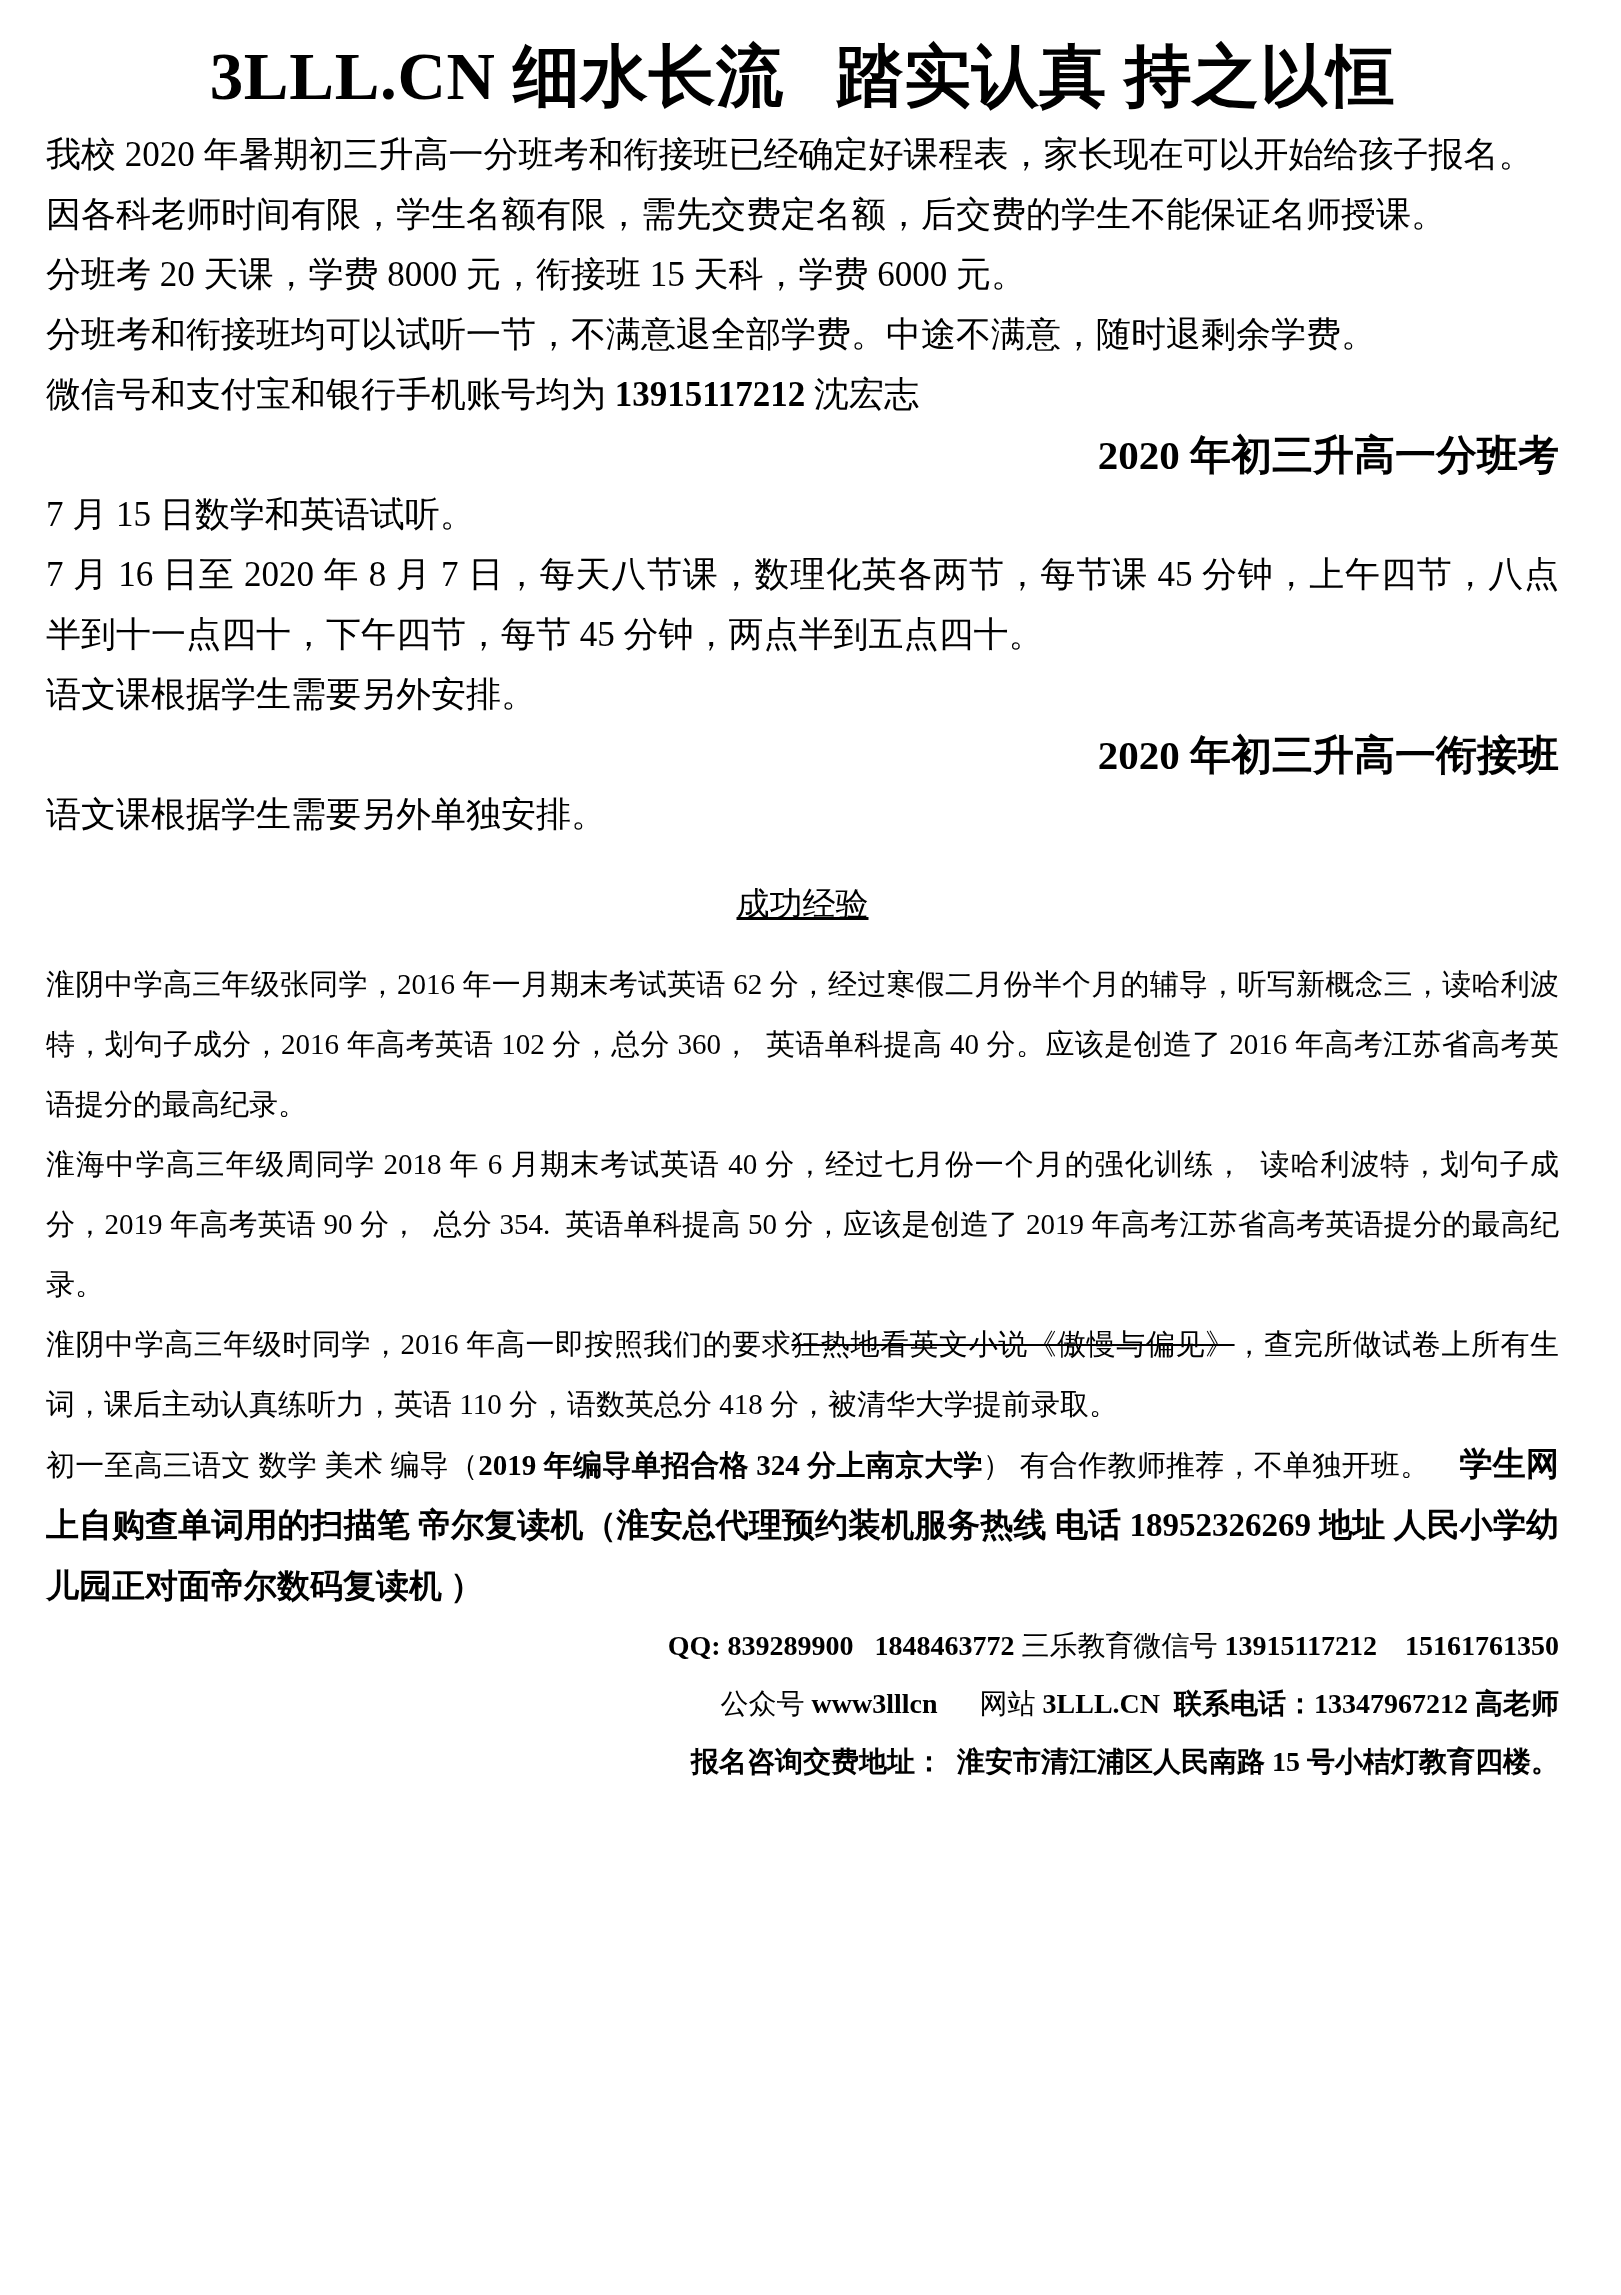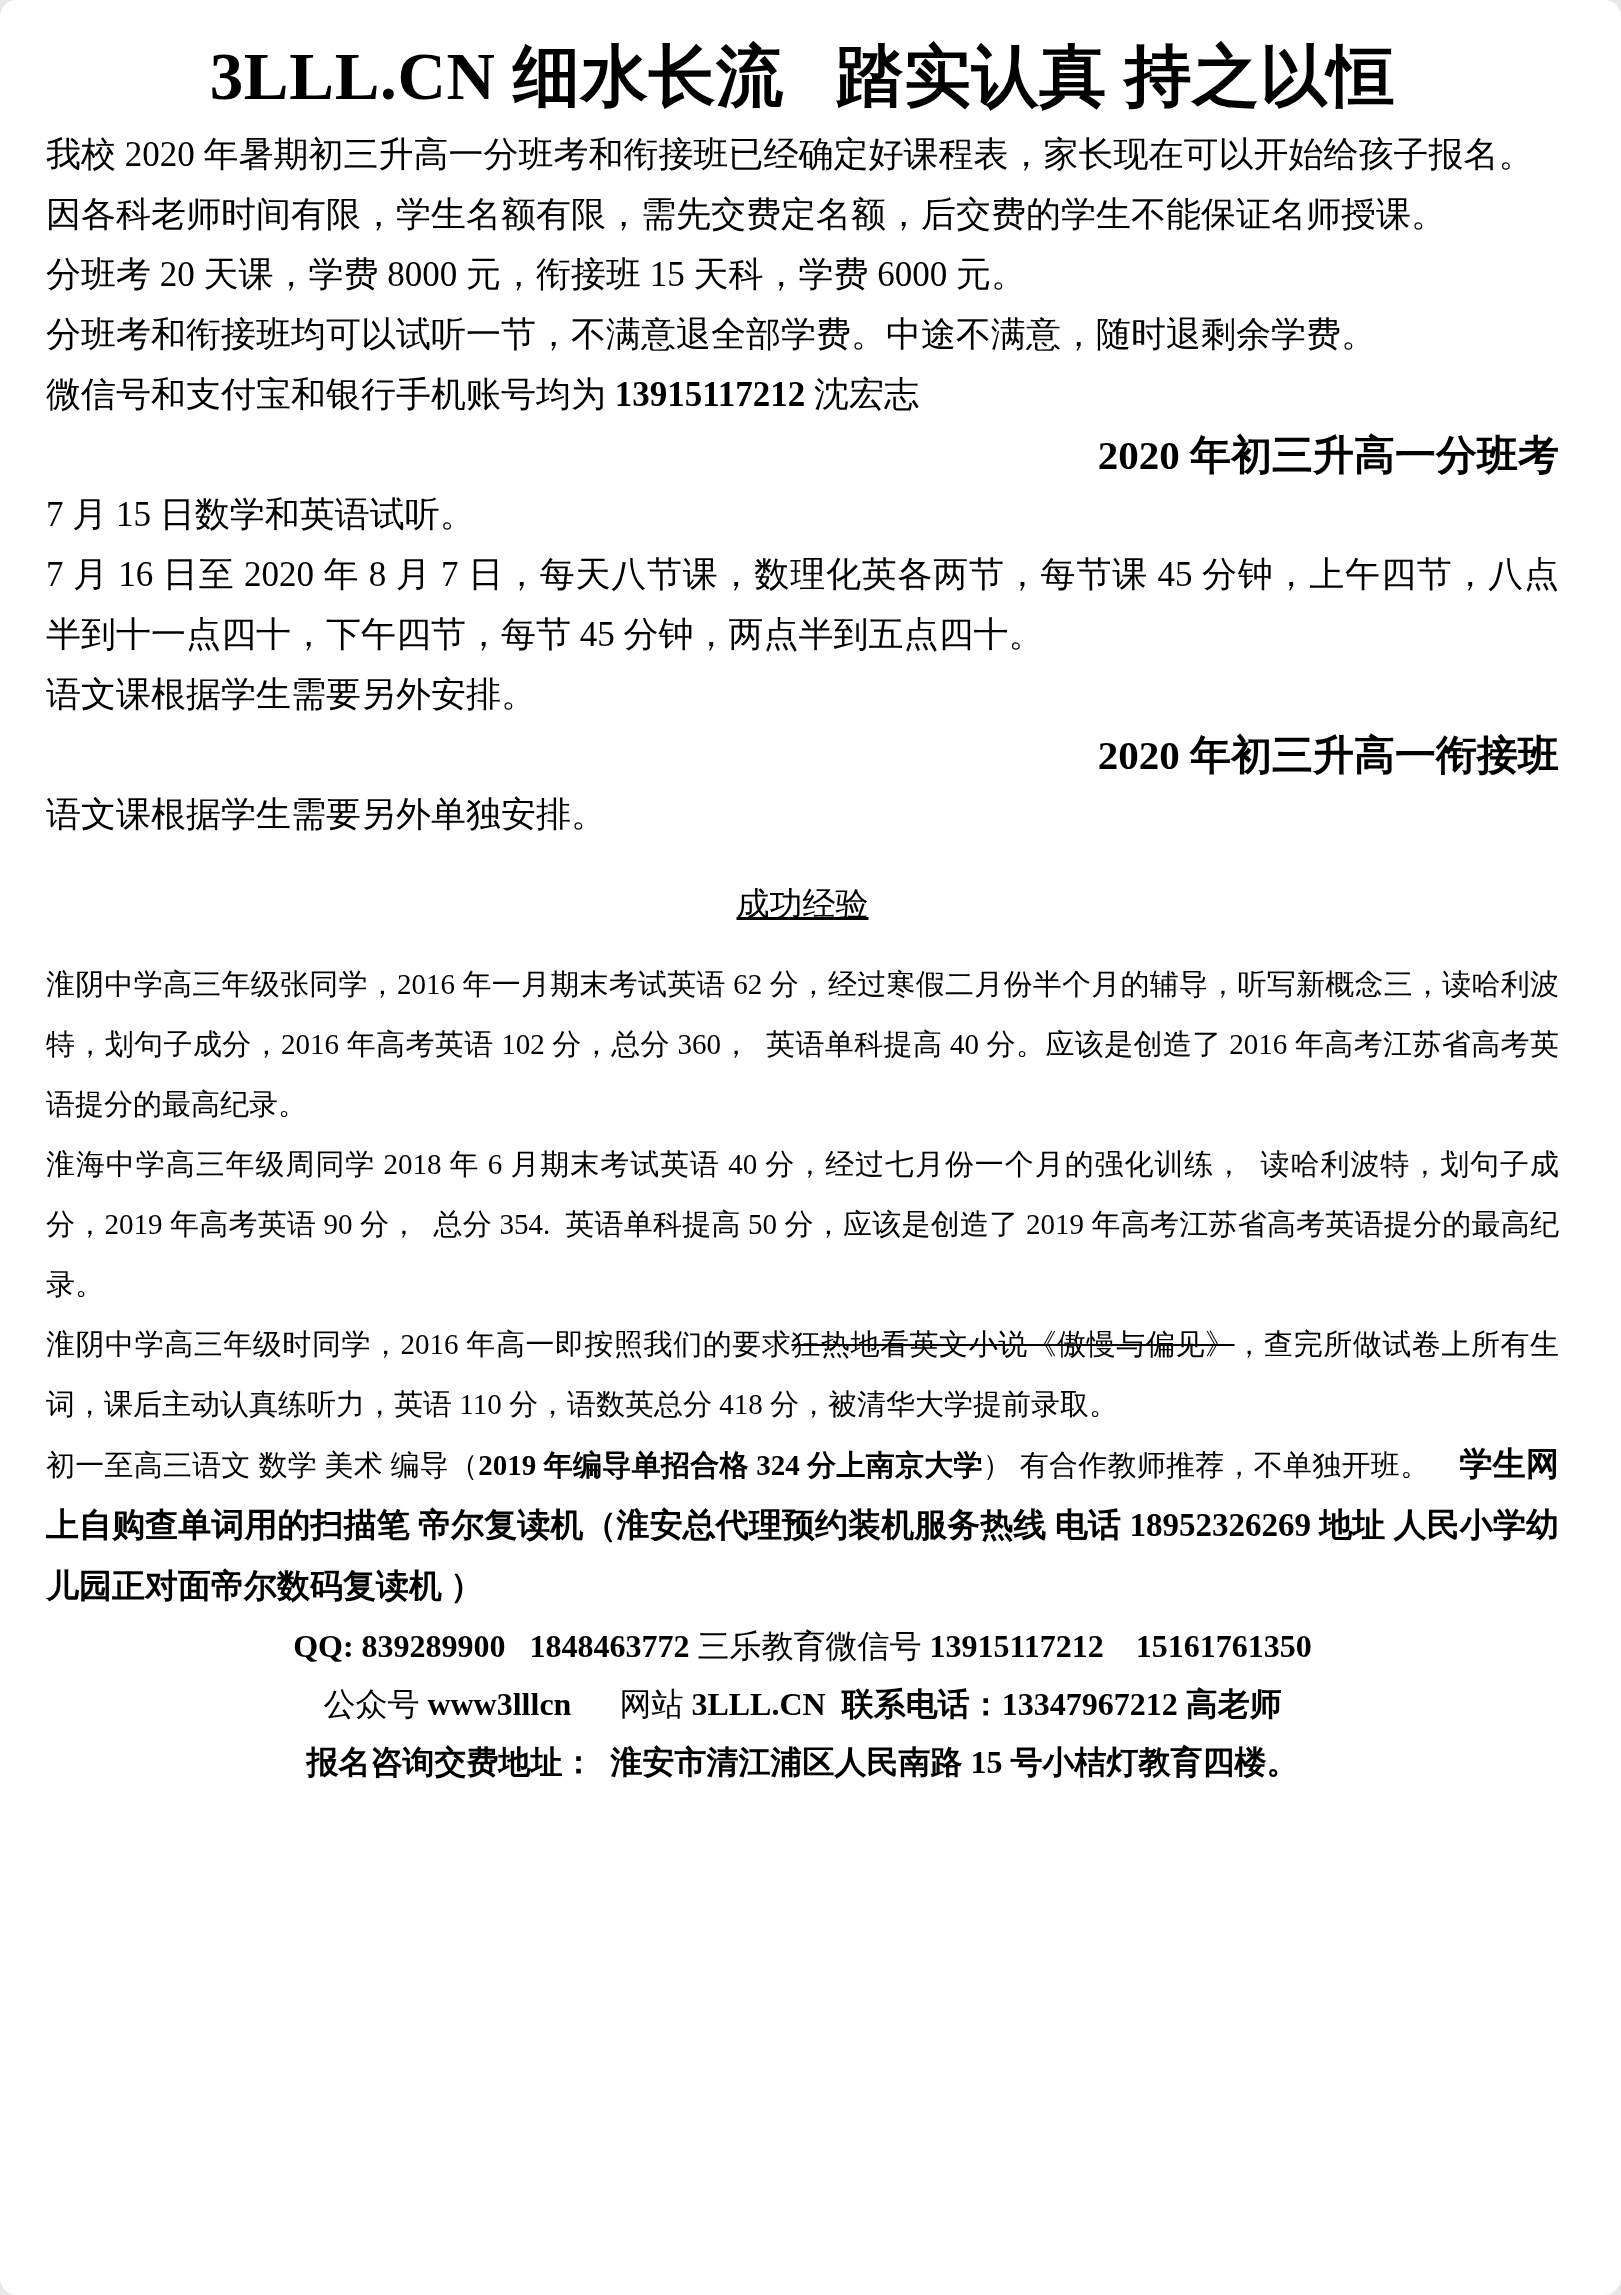--- a/index.html
+++ b/index.html
@@ -7,21 +7,20 @@
     position: relative;
     width: 1621px;
     height: 2295px;
     margin: 0 auto;
     background: #ffffff;
     color: #000000;
     font-family: "Liberation Serif", "DejaVu Serif", serif;
     box-sizing: border-box;
     padding: 38px 62px 0 46px;
     overflow: hidden;
-    border-radius: 17px;
   }
   .doc-title {
     font-size: 67px;
     font-weight: bold;
     text-align: center;
     line-height: 1.15;
     margin: 0 0 10px 0;
     white-space: pre-wrap;
     letter-spacing: 0.7px;
   }
@@ -44,23 +43,23 @@
     margin-top: 38px;
     margin-bottom: 27.5px;
     text-decoration: underline;
   }
   .small {
     font-size: 29px;
     line-height: 60px;
     text-align: justify;
   }
   .contact {
-    font-size: 32px;
+    font-size: 28px;
     line-height: 58px;
-    text-align: center;
+    text-align: right;
   }
   .b { font-weight: bold; }
   .strike { text-decoration: line-through; text-decoration-thickness: 2.2px; }
   .big { font-size: 33px; font-weight: bold; }
 </style>
 </head>
 <body>
 
 <div class="page">
 

